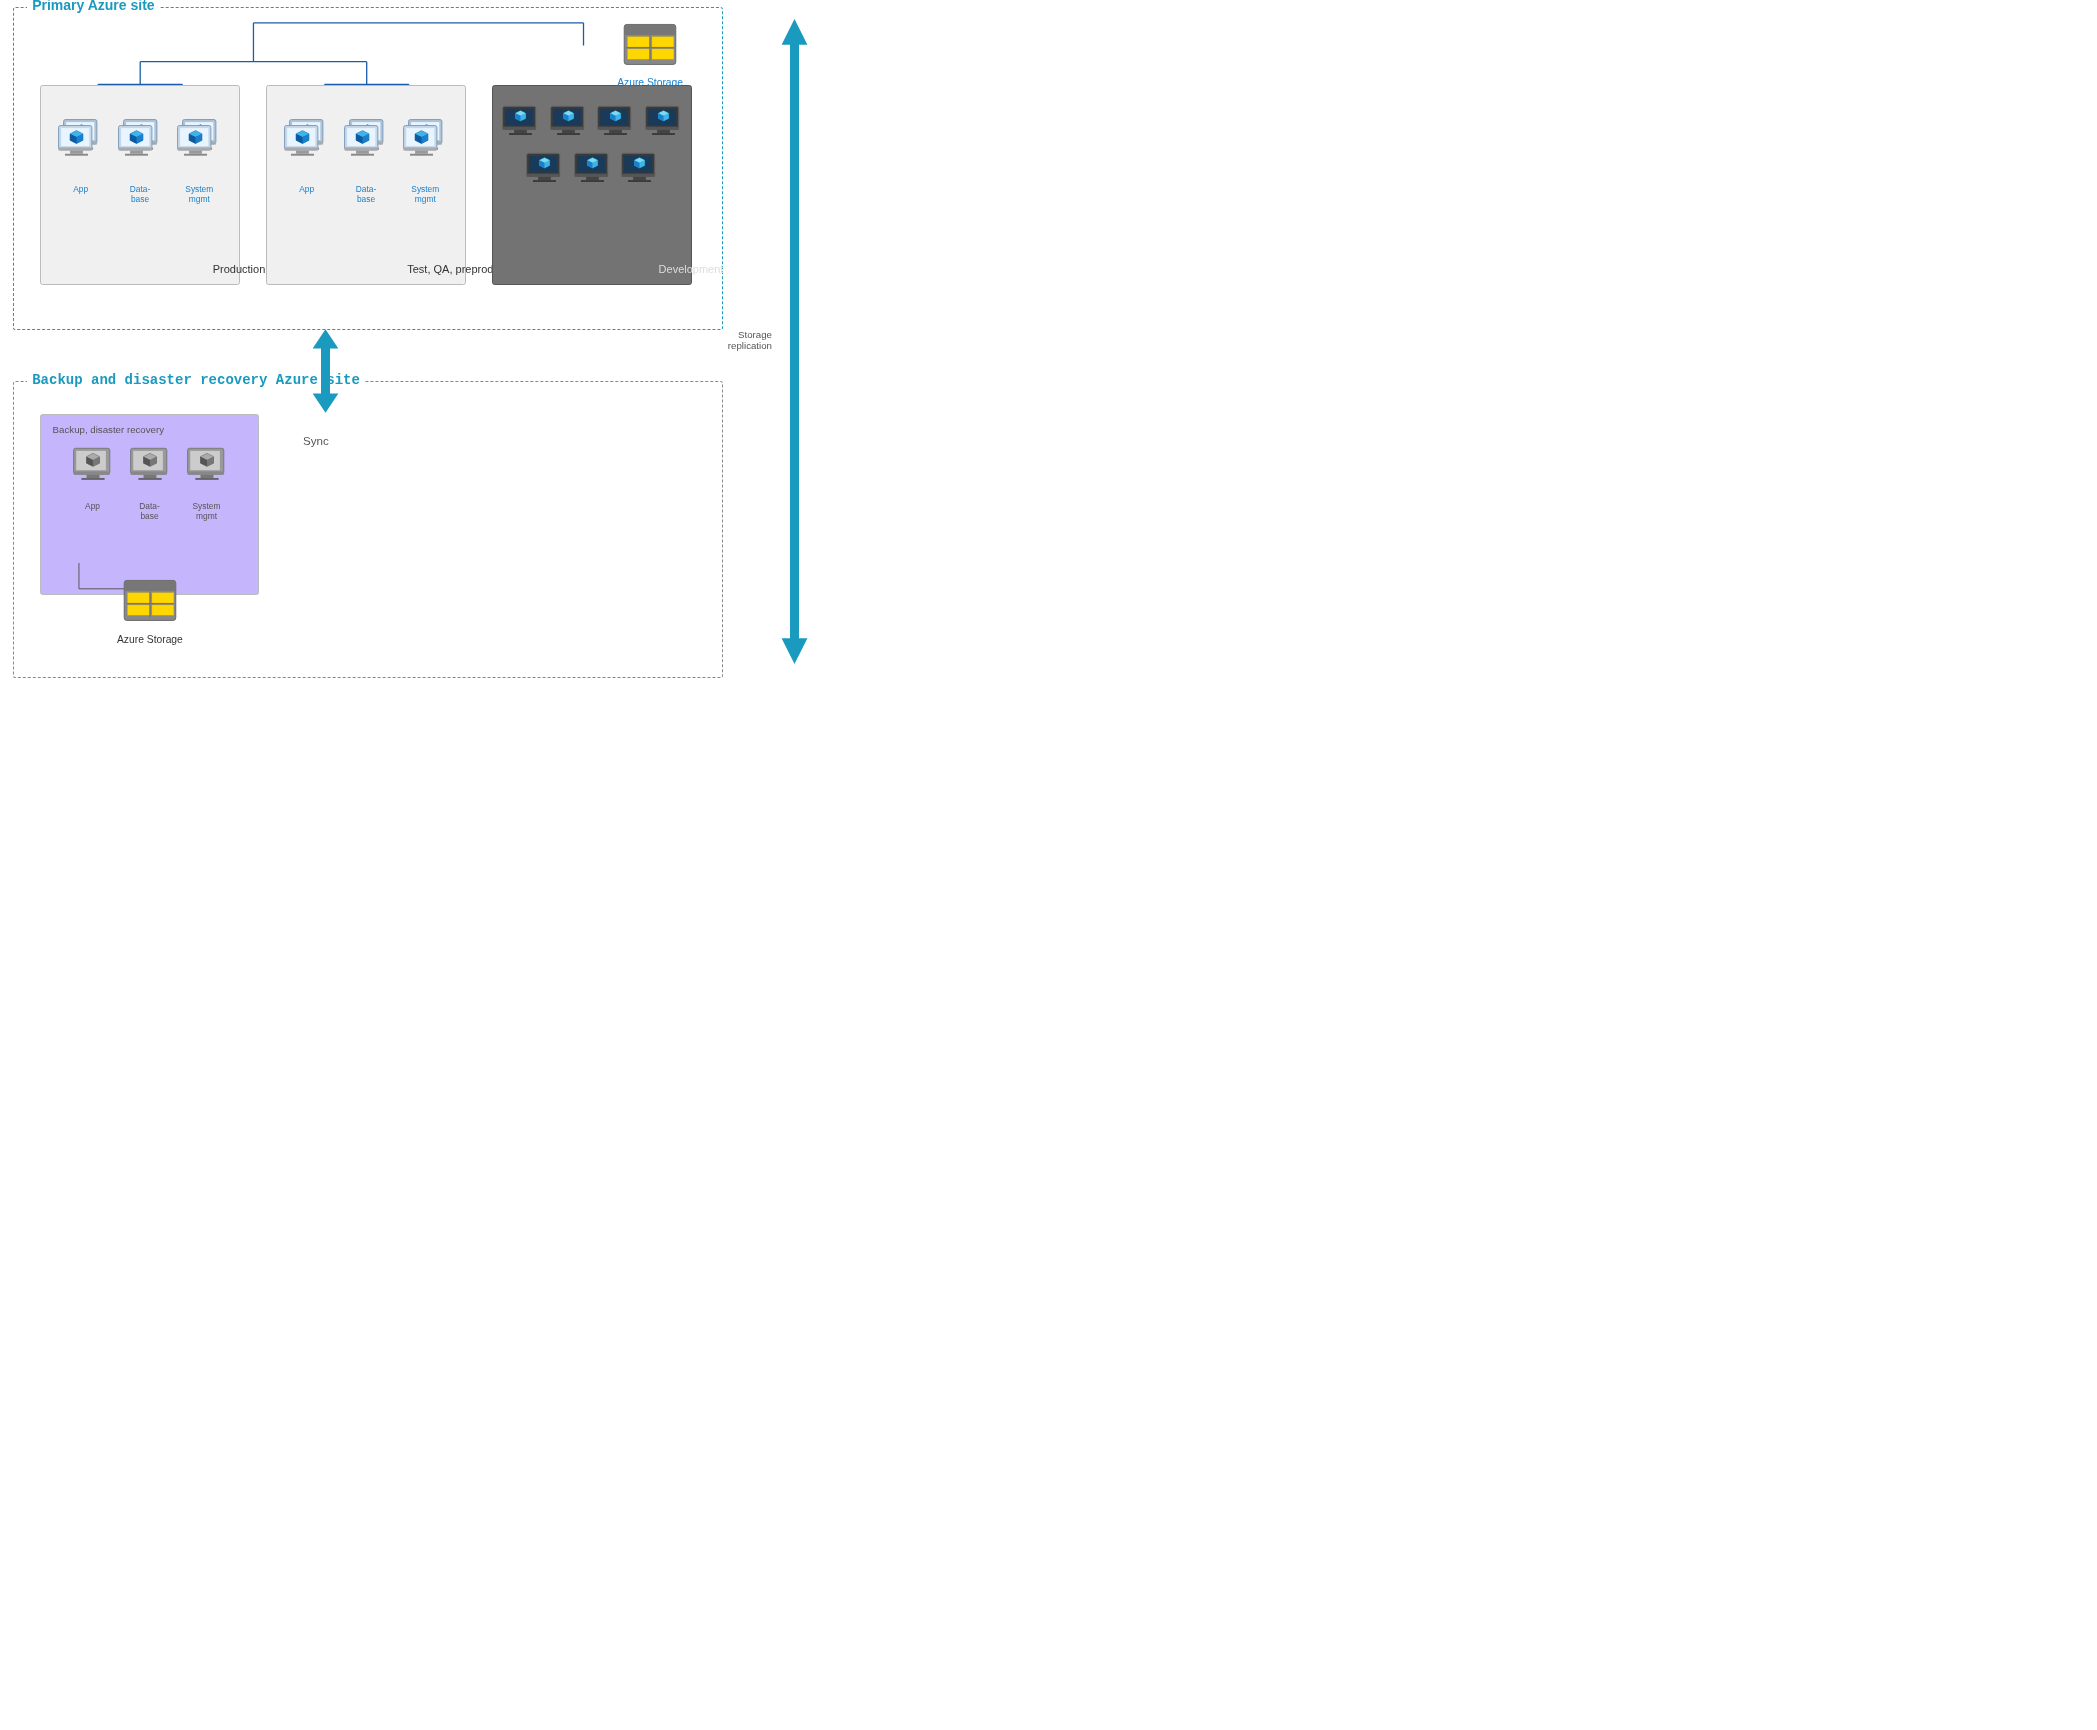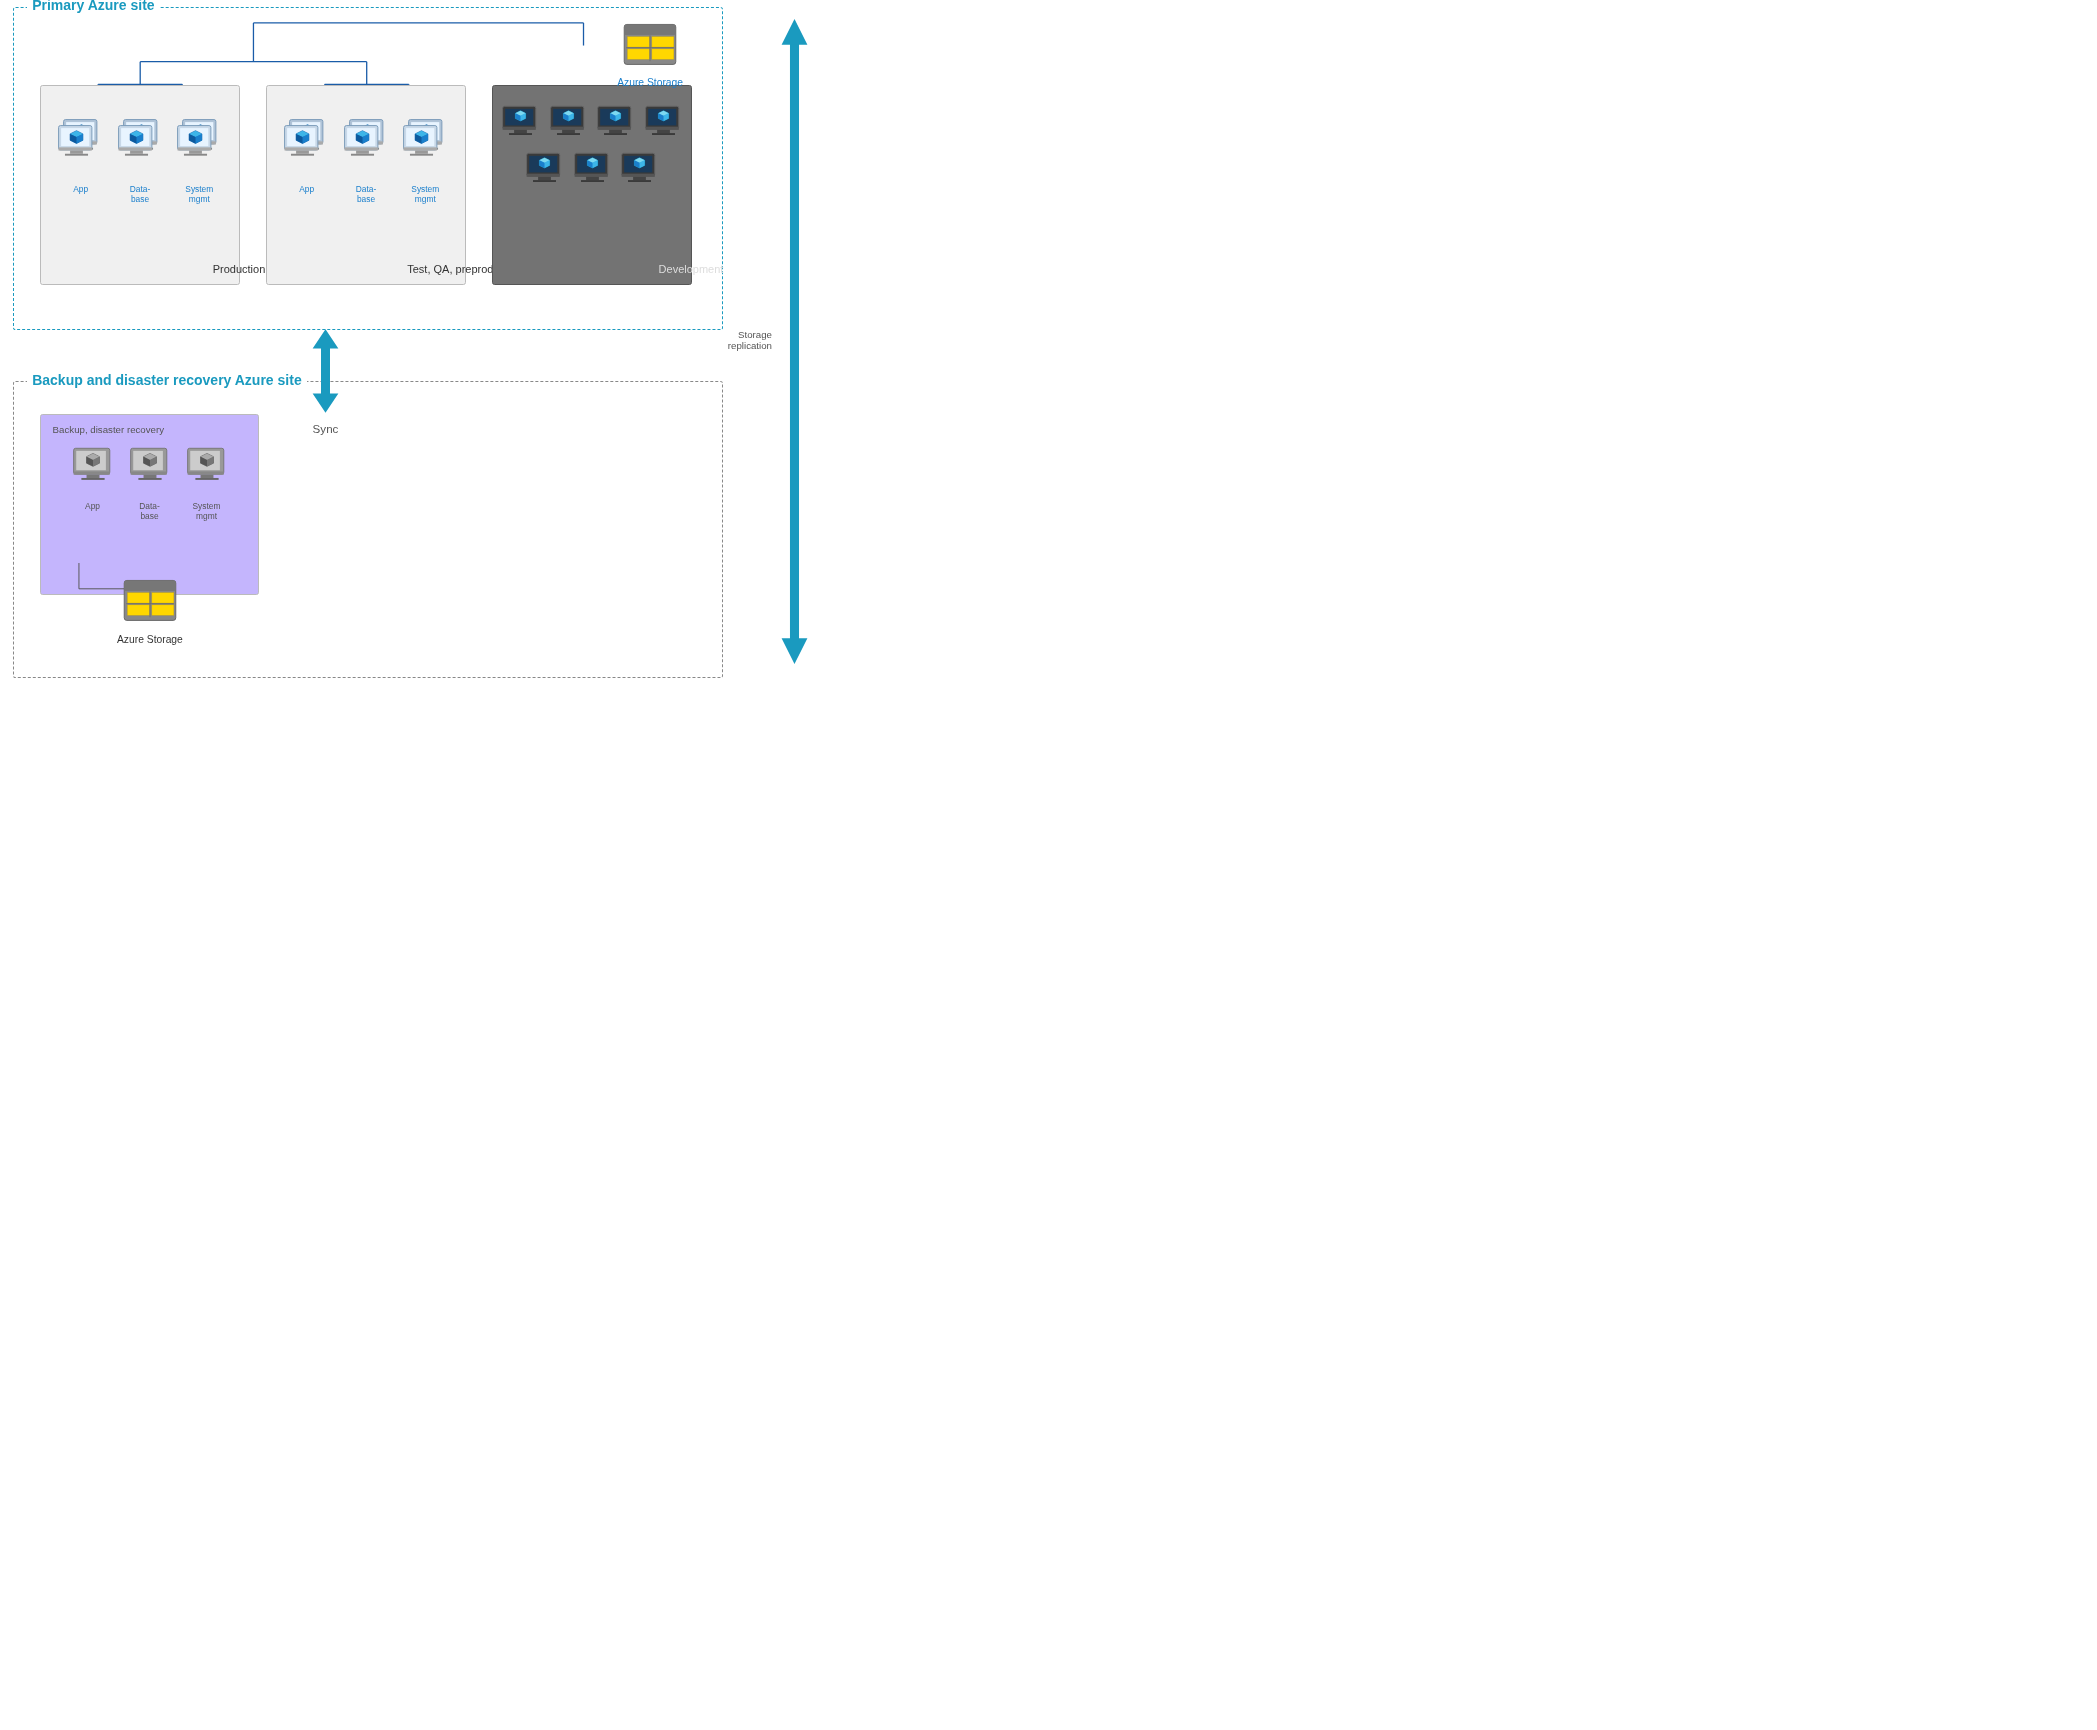--- a/index.html
+++ b/index.html
@@ -54,20 +54,21 @@
 
     .backup-site-label {
       position: absolute;
       top: -10.3px;
       left: 13px;
       font-size: 14px;
       font-weight: 600;
       color: #1a9abf;
       background: #fff;
       padding: 0 5.2px;
+      font-family: Liberation Mono, monospace;
     }
 
     
     .env-box {
       position: absolute;
       background: #f0f0f0;
       border: 1px solid #bbb;
       border-radius: 2.6px;
       text-align: center;
     }
@@ -133,22 +134,21 @@
       pointer-events: none;
     }
 
     
     .sync-area {
       position: absolute;
       top: 329px;
       left: 303px;
       display: flex;
       flex-direction: column;
-      align-items: center;
-      gap: 5px;
+      gap: 17px;
     }
 
     .sync-label {
       font-size: 11.6px;
       color: #555;
       margin-top: 3.9px;
     }
 
     
     .backup-inner-box {

